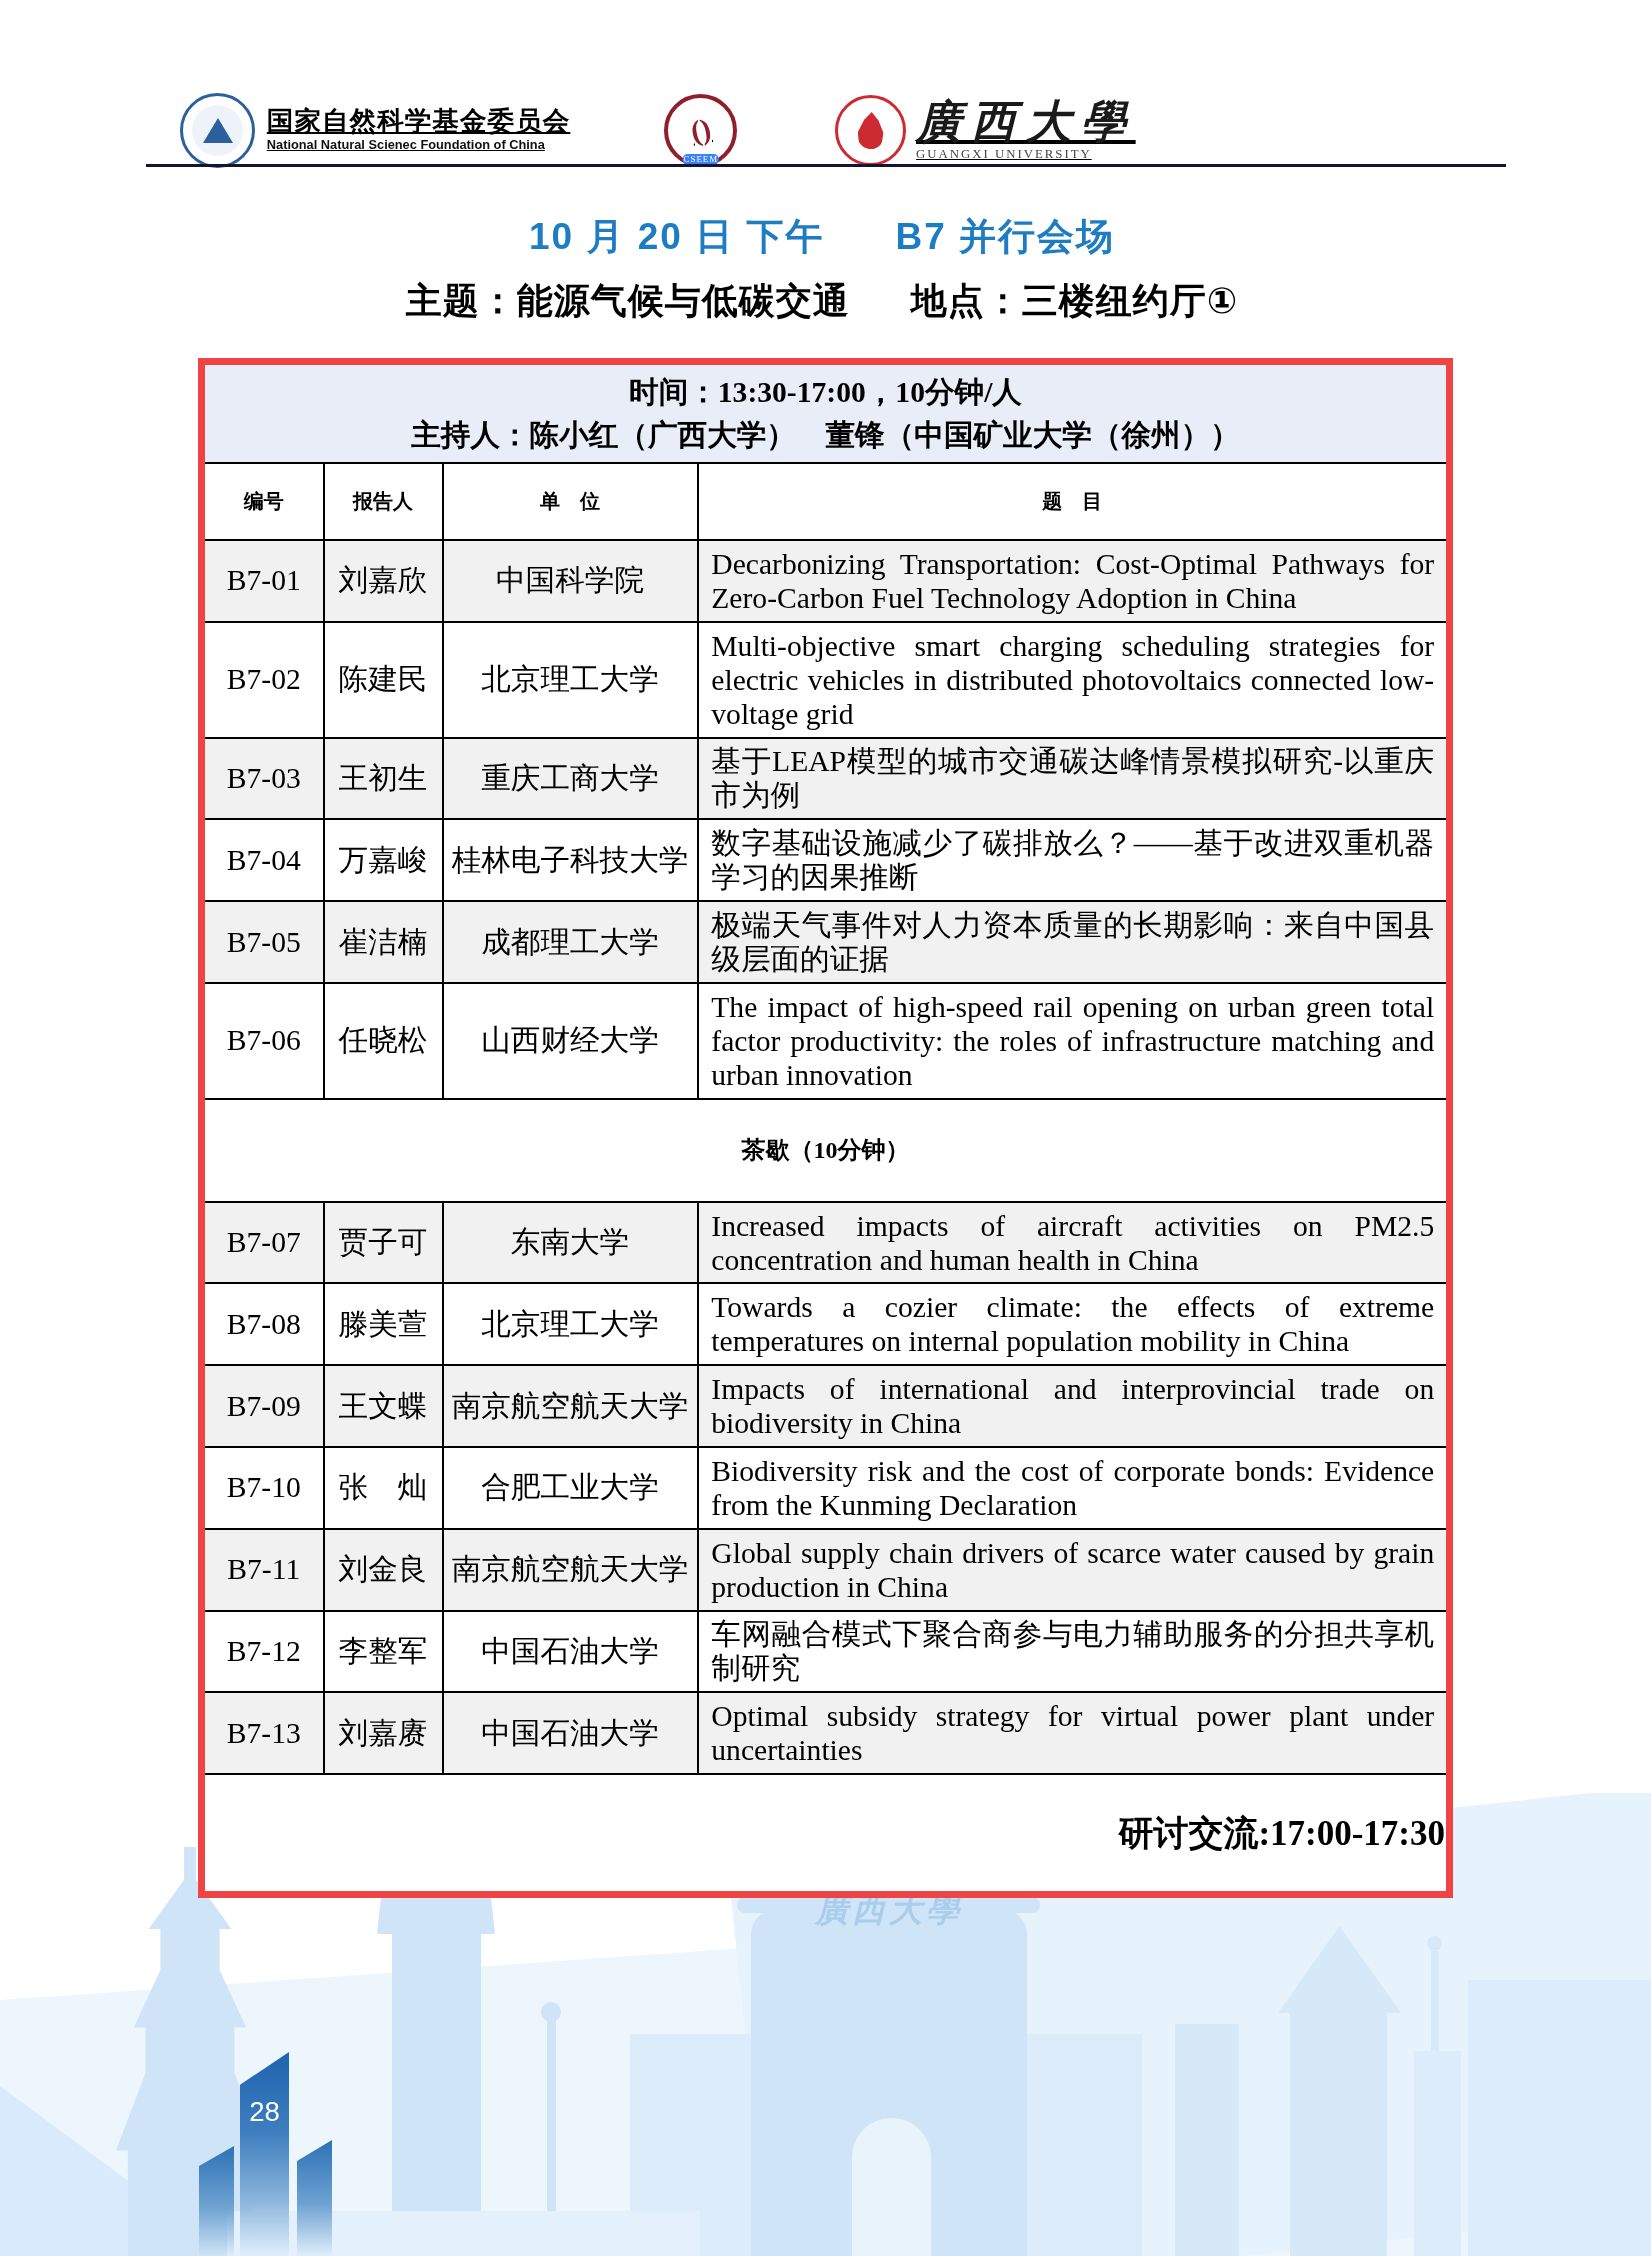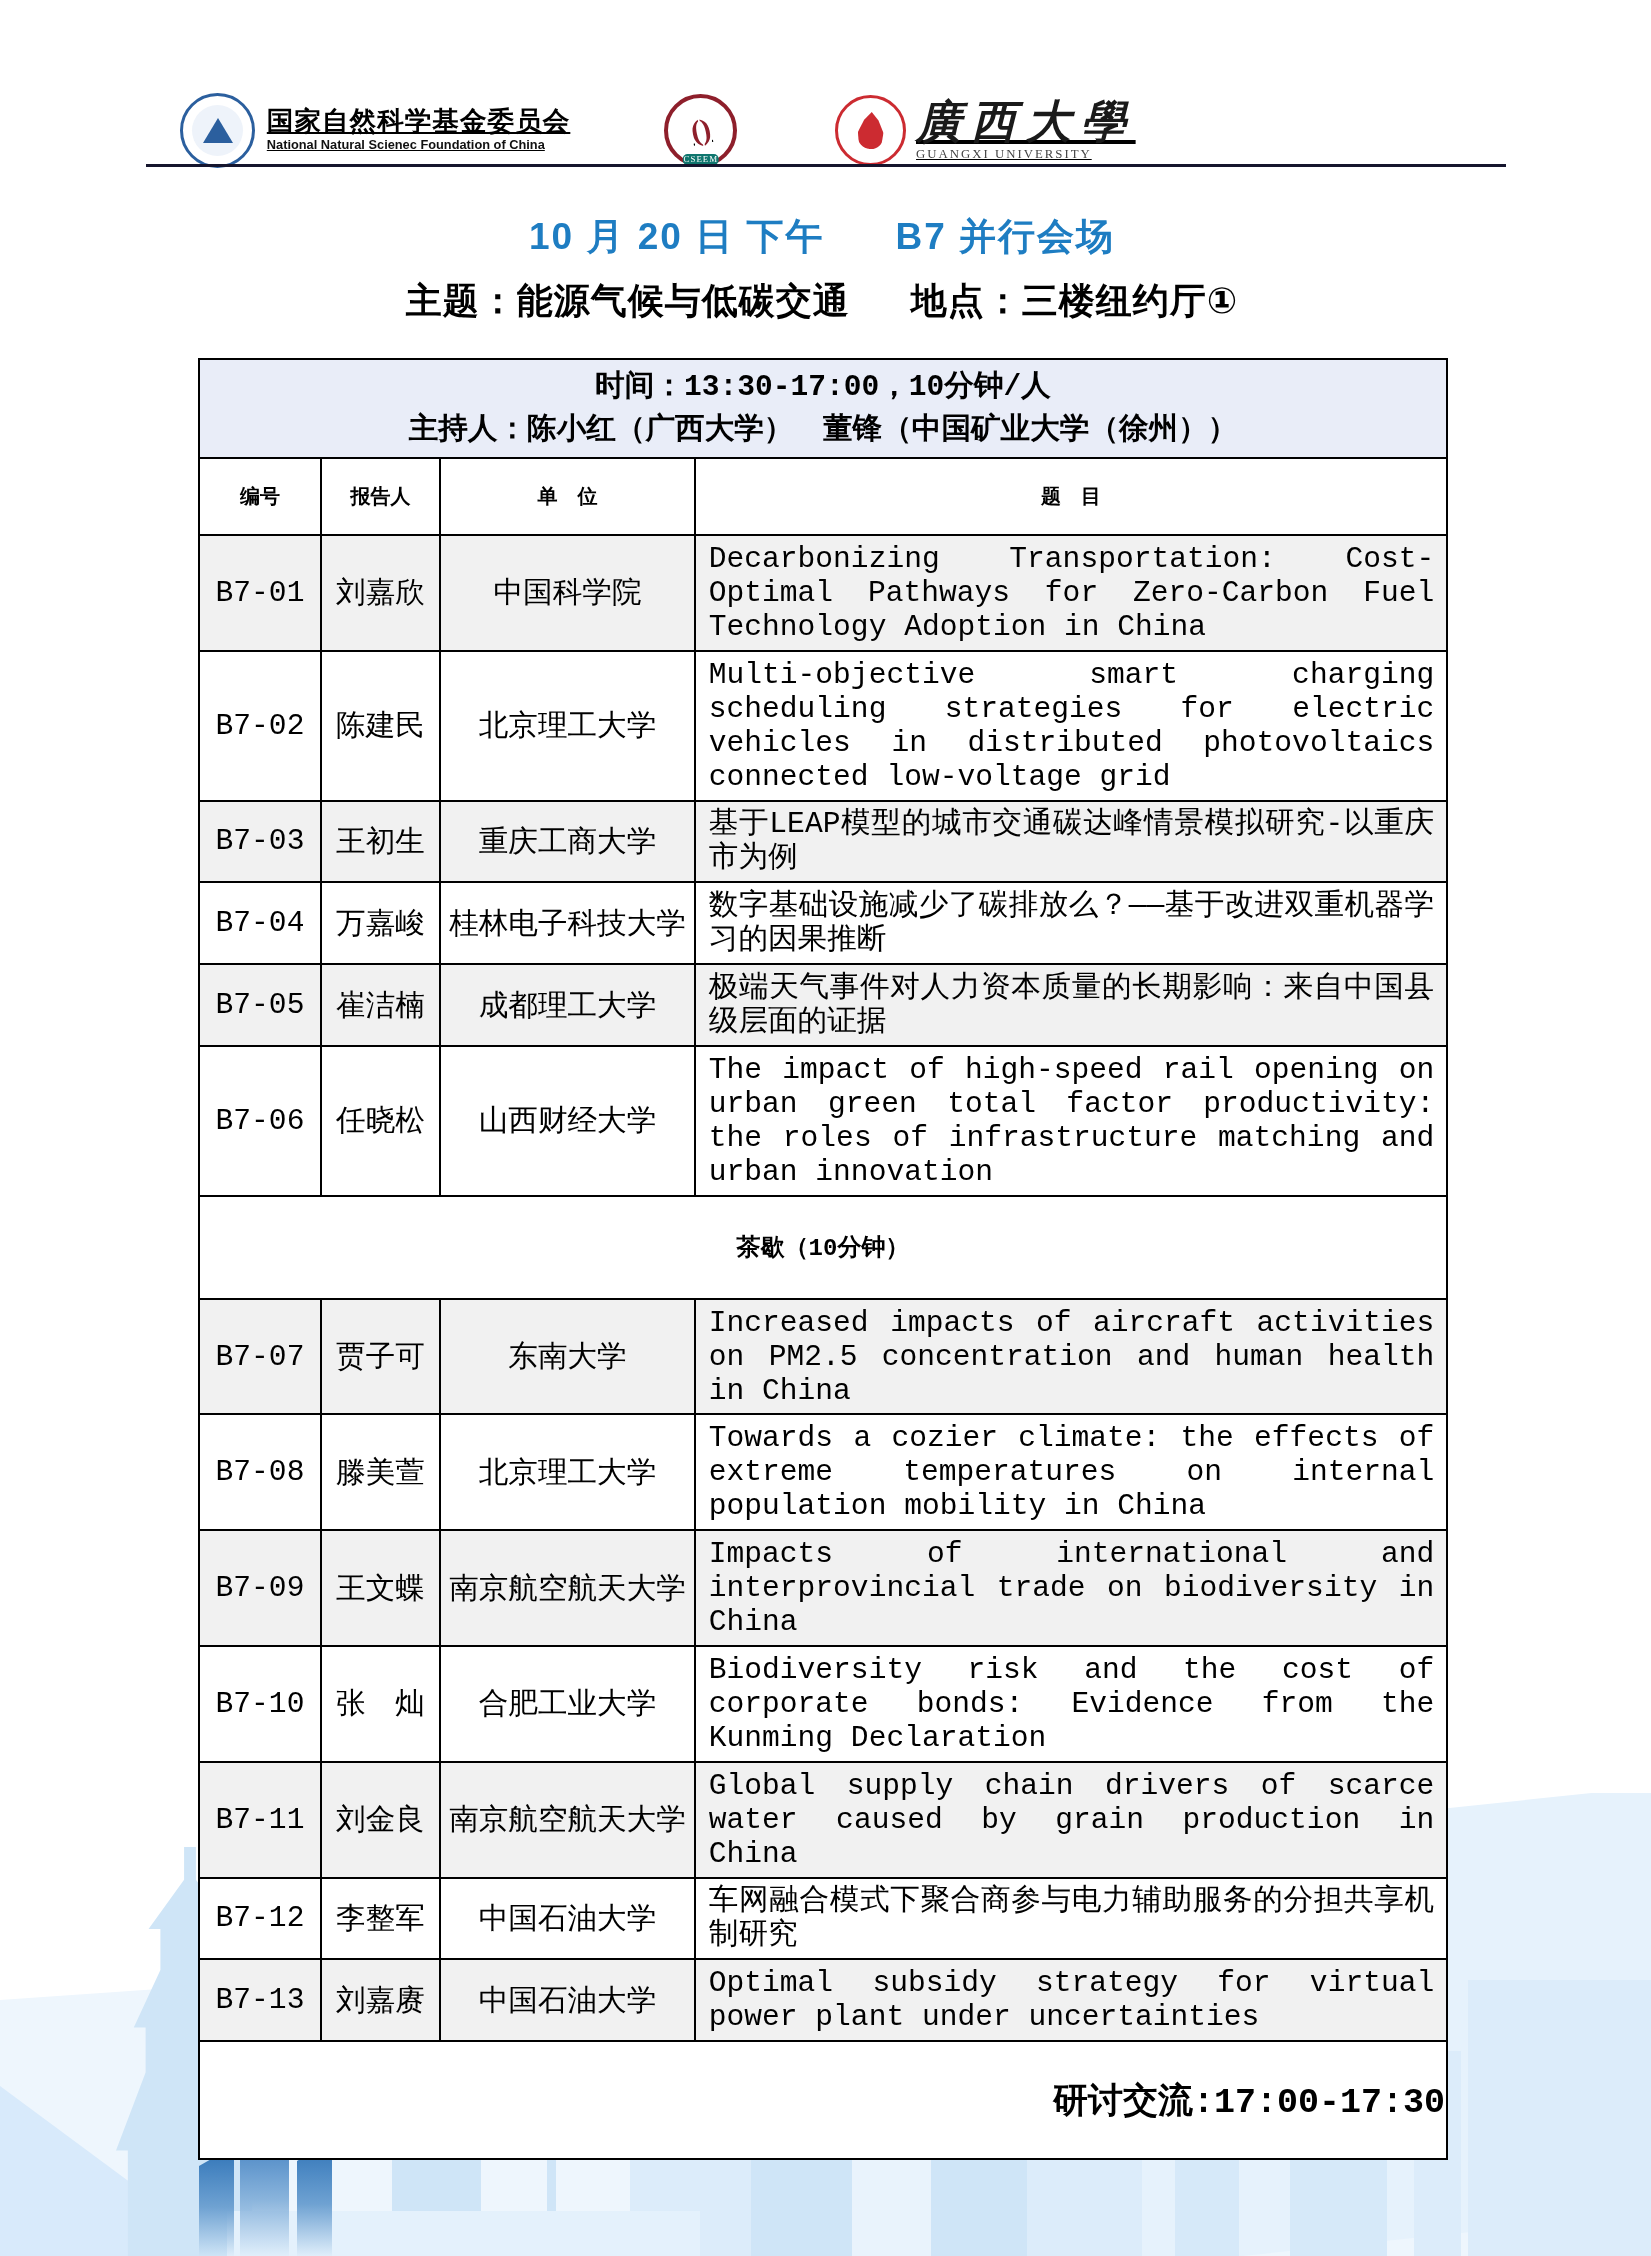--- a/index.html
+++ b/index.html
@@ -21,21 +21,21 @@
     display:flex;align-items:center;justify-content:center;margin-right:11.8px;position:relative;}
   .nsfc-inner{width:51px;height:51px;border-radius:50%;background:#eef3fa;display:flex;align-items:center;justify-content:center;}
   .nsfc-tri{width:0;height:0;border-left:15.8px solid transparent;border-right:15.8px solid transparent;border-bottom:25.6px solid #2b5f9e;}
   .nsfc-zh{font-size:26.6px;font-weight:bold;letter-spacing:1px;line-height:29.6px;}
   .nsfc-en{font-size:12.8px;font-weight:bold;color:#111;line-height:16.7px;}
 
   .logo2{margin-left:94px;}
   .cseem-emblem{width:65px;height:65px;border-radius:50%;border:4.9px solid #8e1f2b;background:#fff;
     position:relative;margin-right:13.8px;display:flex;align-items:center;justify-content:center;}
   .cseem-glyph{font-size:29.6px;font-weight:bold;color:#8e1f2b;font-family:"Liberation Serif",serif;transform:rotate(-12deg);}
-  .cseem-band{position:absolute;bottom:-2px;left:50%;transform:translateX(-50%);background:#0f766e;color:#fff;
+  .cseem-band{position:absolute;bottom:-2px;left:50%;transform:translateX(-50%);background:#3b82f6;color:#fff;
     font-size:8.9px;line-height:10.8px;padding:0 1px;border-radius:4.9px;letter-spacing:1px;}
   .cseem-zh{font-size:24.6px;font-weight:bold;line-height:28.6px;}
   .cseem-en{font-size:15.8px;font-weight:bold;line-height:20.7px;}
 
   .logo3{margin-left:84px;}
   .gxu-seal{width:65px;height:65px;border-radius:50%;border:3px solid #cc2b31;background:#fff;
     display:flex;align-items:center;justify-content:center;margin-right:9.9px;}
   .gxu-flame{width:25.6px;height:37px;background:#cc2b31;border-radius:50% 50% 50% 50%/65% 65% 35% 35%;
     transform:rotate(3deg);clip-path:polygon(50% 0,78% 22%,100% 55%,92% 100%,8% 100%,0 55%,22% 22%);}
   .gxu-zh{font-size:45px;font-style:italic;font-weight:bold;letter-spacing:9.9px;line-height:47px;font-family:"Liberation Serif",serif;color:#1a1a1a;}
@@ -46,21 +46,21 @@
   
   .page-title{position:absolute;left:198px;top:212px;width:1248px;text-align:center;
     font-size:37px;font-weight:bold;color:#1e7dc2;letter-spacing:2px;}
   .page-title .gap{display:inline-block;width:71px;}
   .page-subtitle{position:absolute;left:198px;top:277px;width:1248px;text-align:center;
     font-size:36px;font-weight:bold;color:#000;letter-spacing:1px;}
   .page-subtitle .gap{display:inline-block;width:61px;}
 
   
   .prog-wrap{position:absolute;left:198px;top:358px;width:1248px;}
-  table.prog{border-collapse:collapse;width:1248px;table-layout:fixed;background:#1d4ed8;border:2px solid #ef4444;font-family:Liberation Mono, monospace;}
+  table.prog{border-collapse:collapse;width:1248px;table-layout:fixed;background:#1d4ed8;border:7px solid #ef4444;}
   table.prog td,table.prog th{border:2px solid #000;background:#fff;}
   .band-cell{background:#e9edf8 !important;height:95px;text-align:center;vertical-align:middle;}
   .band-line{font-size:29.6px;font-weight:bold;line-height:43px;}
   .colhead th{height:73px;font-size:20px;font-weight:bold;text-align:center;vertical-align:middle;}
   td.cell-id,td.cell-mid{font-size:29.6px;text-align:center;vertical-align:middle;padding:4.9px 2px;}
   td.cell-title{font-size:29.6px;line-height:34px;text-align:justify;vertical-align:middle;padding:5.9px 11.8px 5.9px 12.8px;}
   tr.shade td{background:#f1f1f1;}
   .break-row td{height:99px;text-align:center;vertical-align:middle;font-size:24px;font-weight:bold;}
   .closing-row td{height:114px;text-align:right;vertical-align:middle;font-size:35px;font-weight:bold;}
 

